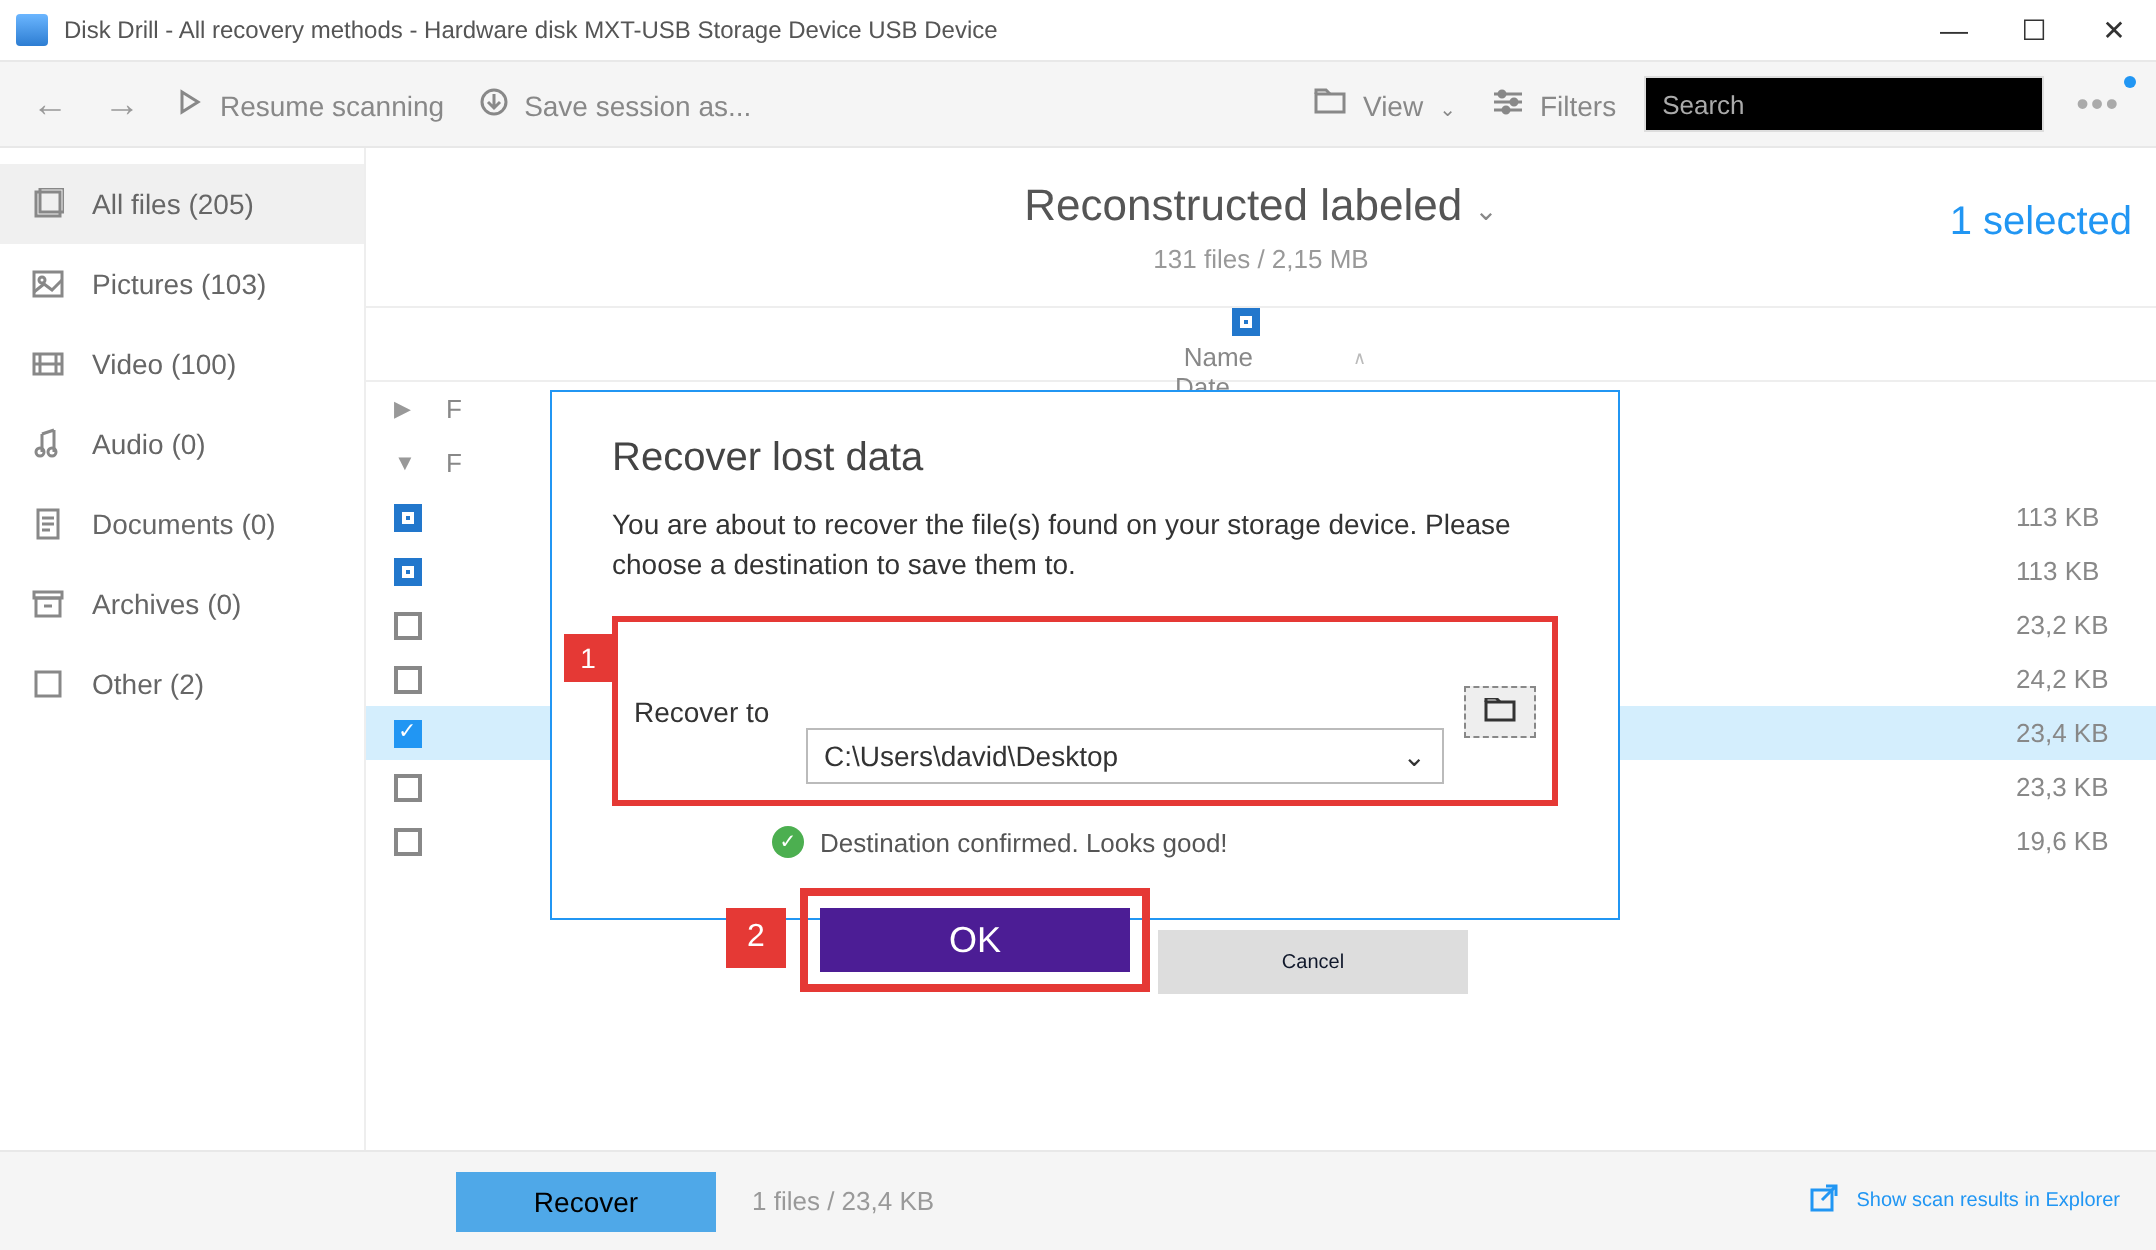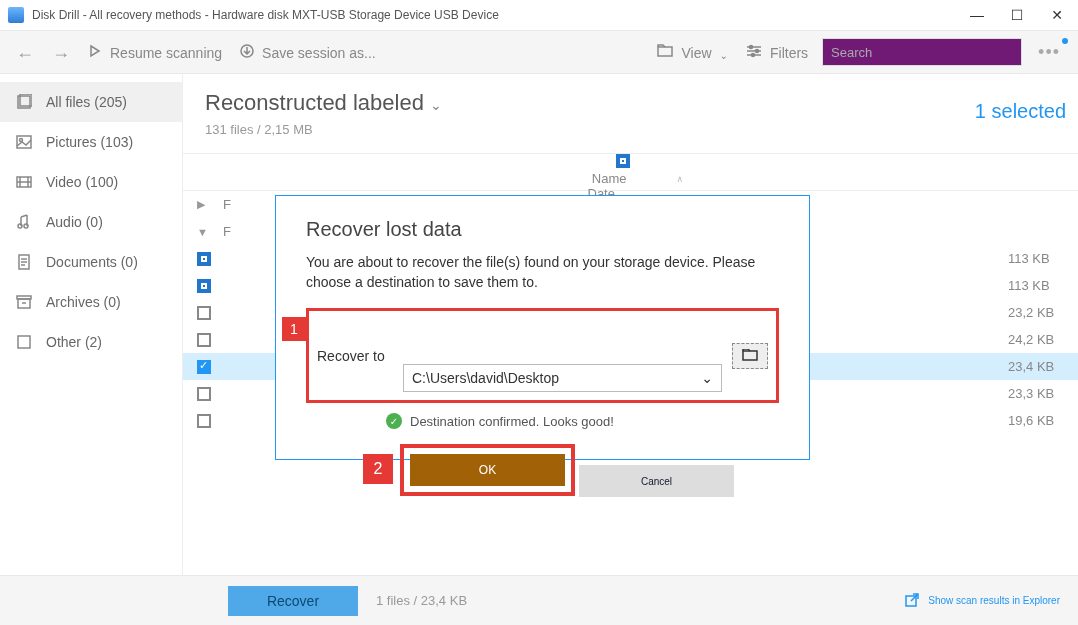--- a/index.html
+++ b/index.html
@@ -6,30 +6,30 @@
 body { width:1078px; height:625px; background:#fff; overflow:hidden; position:relative; font-size:14px; color:#333; }
 .titlebar { height:30px; display:flex; align-items:center; padding:0 8px; background:#fff; }
 .app-icon { width:16px; height:16px; border-radius:2px; background:linear-gradient(#6bb6ff,#2d7dd2); margin-right:8px; }
 .titlebar-text { font-size:12px; color:#555; }
 .win-controls { margin-left:auto; display:flex; gap:14px; }
 .win-btn { width:26px; height:26px; display:flex; align-items:center; justify-content:center; font-size:14px; color:#333; cursor:pointer; }
 .toolbar { height:44px; background:#f5f5f5; border-top:1px solid #e8e8e8; border-bottom:1px solid #e8e8e8; display:flex; align-items:center; padding:0 12px; gap:10px; color:#888; }
 .toolbar .arrow { font-size:18px; color:#999; padding:4px; cursor:pointer; }
 .toolbar .tb-item { display:flex; align-items:flex-end; gap:8px; cursor:pointer; padding:4px; }
 .toolbar .spacer { flex:1; }
-.search-box { width:200px; height:28px; background:#701a75; border:1px solid #ddd; padding:0 8px; color:#aaa; font-size:13px; display:flex; align-items:center; }
+.search-box { width:200px; height:28px; background:#000000; border:1px solid #ddd; padding:0 8px; color:#aaa; font-size:13px; display:flex; align-items:center; }
 .dots { position:relative; padding:4px 6px; cursor:pointer; color:#aaa; font-size:18px; letter-spacing:1px; }
 .dots::after { content:''; position:absolute; top:0; right:-2px; width:6px; height:6px; background:#2196f3; border-radius:50%; }
 .content { display:flex; height:calc(625px - 74px - 50px); }
 .sidebar { width:183px; border-right:1px solid #eee; padding-top:8px; }
 .sb-item { display:flex; align-items:center; gap:14px; padding:12px 16px; color:#666; cursor:pointer; }
 .sb-item.active { background:#f0f0f0; }
 .sb-icon { width:16px; height:16px; display:flex; align-items:center; justify-content:center; color:#888; }
 .main { flex:1; position:relative; }
-.main-head { padding:16px 22px 6px; }
+.main-head { padding:16px 22px 6px;text-align:center; }
 .main-title { font-size:22px; font-weight:400; color:#555; }
 .main-title .chev { font-size:14px; color:#888; margin-left:6px; }
 .main-sub { color:#999; font-size:13px; margin-top:6px; }
 .selected-text { position:absolute; top:26px; right:12px; color:#2196f3; font-size:20px; }
 .table { margin-top:10px; }
 .thead { display:flex; align-items:center; height:38px; border-top:1px solid #eee; border-bottom:1px solid #eee; padding-left:14px; color:#888; font-size:13px;flex-direction:column; }
 .thead .sort { font-size:9px; color:#bbb; margin-left:50px; }
 .col-check { width:44px; }
 .col-name { flex:1; display:flex; align-items:center; }
 .col-date { width:100px; }
@@ -38,40 +38,40 @@
 .trow { display:flex; align-items:center; height:27px; padding-left:14px; font-size:13px; color:#666; }
 .trow.selected { background:#d4eefd; }
 .chk { width:14px; height:14px; border:2px solid #888; display:inline-block; margin-right:30px; position:relative; }
 .chk.filled { background:#2277cc; border-color:#2277cc; }
 .chk.filled::after { content:''; position:absolute; inset:2px; border:2px solid #fff; }
 .chk.check { background:#2196f3; border-color:#2196f3; }
 .chk.check::after { content:'✓'; position:absolute; top:-3px; left:0; color:#fff; font-size:11px; }
 .tri { color:#999; font-size:11px; margin-right:14px; width:12px; display:inline-block; }
 .trow .size { margin-left:auto; width:120px; padding-left:50px; color:#888; }
 .footer { height:50px; background:#f5f5f5; border-top:1px solid #e8e8e8; display:flex; align-items:center; padding:0 18px 0 228px; gap:18px; }
-.recover-btn { background:#4fa8e8; color:#0c4a6e; width:130px; height:30px; display:flex; align-items:center; justify-content:center; cursor:pointer; font-size:14px; }
+.recover-btn { background:#4fa8e8; color:#000000; width:130px; height:30px; display:flex; align-items:center; justify-content:center; cursor:pointer; font-size:14px; }
 .footer-info { color:#999; font-size:13px; }
 .explorer-link { margin-left:auto; color:#2196f3; font-size:10px; display:flex; align-items:center; gap:8px; cursor:pointer; }
 
 .dialog { position:absolute; left:275px; top:195px; width:535px; height:265px; background:#fff; border:1px solid #2196f3; padding:22px 30px; z-index:10; }
 .dlg-title { font-size:20px; color:#444; margin-bottom:12px; }
 .dlg-text { font-size:14px; color:#333; line-height:1.4; margin-bottom:16px; }
 .redbox { border:3px solid #e53935; position:relative; }
 .anno { position:absolute; left:-27px; width:24px; height:24px; background:#e53935; color:#fff; display:flex; align-items:center; justify-content:center; font-size:14px; font-weight:400; }
 .recover-row { display:flex; align-items:center; gap:10px; padding:8px; }
 .recover-row .anno { top:6px; }
 .rlabel { font-size:14px; color:#333; width:76px; }
 .path-sel { flex:1; height:28px; border:1px solid #bbb; display:flex; align-items:center; padding:0 8px; justify-content:space-between; cursor:pointer; font-size:14px;margin-top:45px; }
 .browse { width:36px; height:26px; border:1px dashed #888; display:flex; align-items:center; justify-content:center; cursor:pointer; background:#eee; }
 .confirm-row { display:flex; align-items:center; gap:8px; margin:10px 0 14px 80px; font-size:13px; color:#555; }
 .green-check { width:16px; height:16px; background:#4caf50; border-radius:50%; color:#fff; font-size:10px; display:flex; align-items:center; justify-content:center; }
 .btn-row { display:flex; gap:0; margin-left:94px; align-items:center; }
 .okwrap { border:4px solid #e53935; padding:6px; position:relative; }
 .okwrap .anno { top:6px; left:-41px; width:30px; height:30px; font-size:16px; }
-.ok-btn { width:155px; height:32px; background:#a16207; color:#fff; display:flex; align-items:center; justify-content:center; cursor:pointer; font-size:12px; }
+.ok-btn { width:155px; height:32px; background:#4c1d95; color:#fff; display:flex; align-items:center; justify-content:center; cursor:pointer; font-size:18px; }
 .cancel-btn { width:155px; height:32px; background:#ddd; color:#0f172a; display:flex; align-items:center; justify-content:center; cursor:pointer; font-size:10px; margin-left:4px;margin-top:22px; }
 svg { stroke:currentColor; fill:none; stroke-width:1.5; }
 </style>
 </head>
 <body>
 
 <div class="titlebar">
   <div class="app-icon"></div>
   <div class="titlebar-text">Disk Drill - All recovery methods - Hardware disk MXT-USB Storage Device USB Device</div>
   <div class="win-controls">

